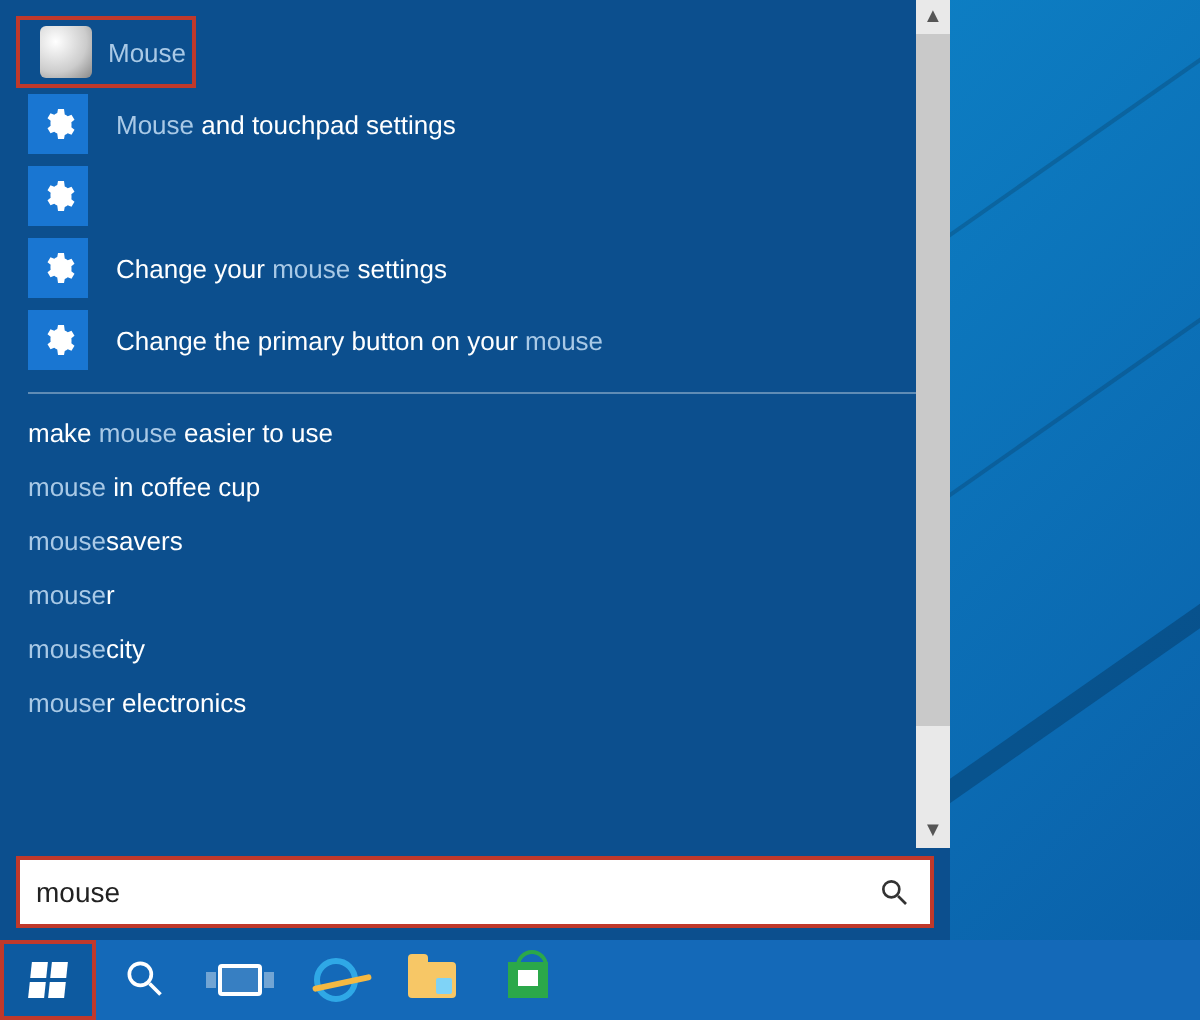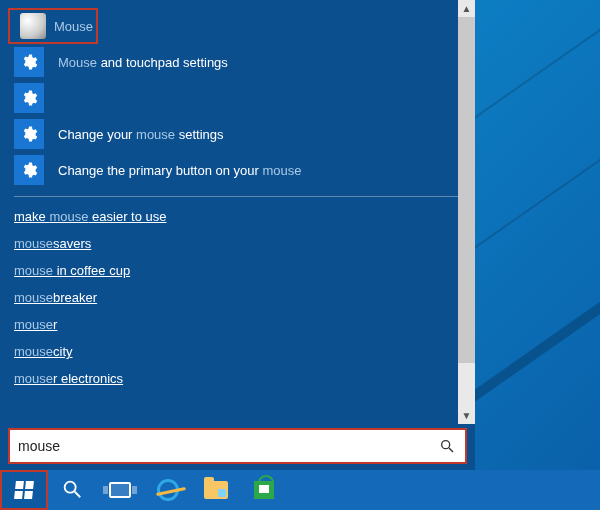--- a/index.html
+++ b/index.html
@@ -68,21 +68,21 @@
   }
   .gear svg { width:18px; height:18px; fill:#fff; }
   .setting-row .text { color:#fff; font-size:13px; }
   .setting-row .faded { color:#a9c9e6; }
 
   .divider {
     height:1px; background:rgba(255,255,255,0.35);
     margin:8px 14px 6px 14px;
   }
   .suggestion {
-    padding:6px 14px; color:#fff; font-size:13px; cursor:pointer;text-decoration:underline;
+    padding:6px 14px; color:#fff; font-size:13px; cursor:pointer;
   }
   .suggestion .faded { color:#a9c9e6; }
 
   .search-box-wrap {
     height:46px; background:#0c4f8e;
     padding:4px 8px 6px 8px;
   }
   .search-box {
     background:#fff; height:36px;
     border:2px solid #c0392b; 
@@ -178,23 +178,22 @@
             </svg>
           </span>
           <span class="text">Change the primary button on your <span class="faded">mouse</span></span>
         </div>
       </div>
 
     <div class="divider"></div>
 
     <div id="suggestions-list">
         <div class="suggestion">make <span class="faded">mouse</span> easier to use</div>
+        <div class="suggestion"><span class="faded">mouse</span> in coffee cup</div>
         <div class="suggestion"><span class="faded">mouse</span>savers</div>
-        <div class="suggestion"><span class="faded">mouse</span> in coffee cup</div>
-        <div class="suggestion"><span class="faded">mouse</span>breaker</div>
         <div class="suggestion"><span class="faded">mouse</span>r</div>
         <div class="suggestion"><span class="faded">mouse</span>city</div>
         <div class="suggestion"><span class="faded">mouse</span>r electronics</div>
       </div>
 
     <div class="scrollbar-track">
       <div class="scrollbar-arrow">▲</div>
       <div class="scrollbar-thumb"></div>
       <div class="scrollbar-arrow" style="position:absolute;bottom:0;">▼</div>
     </div>

